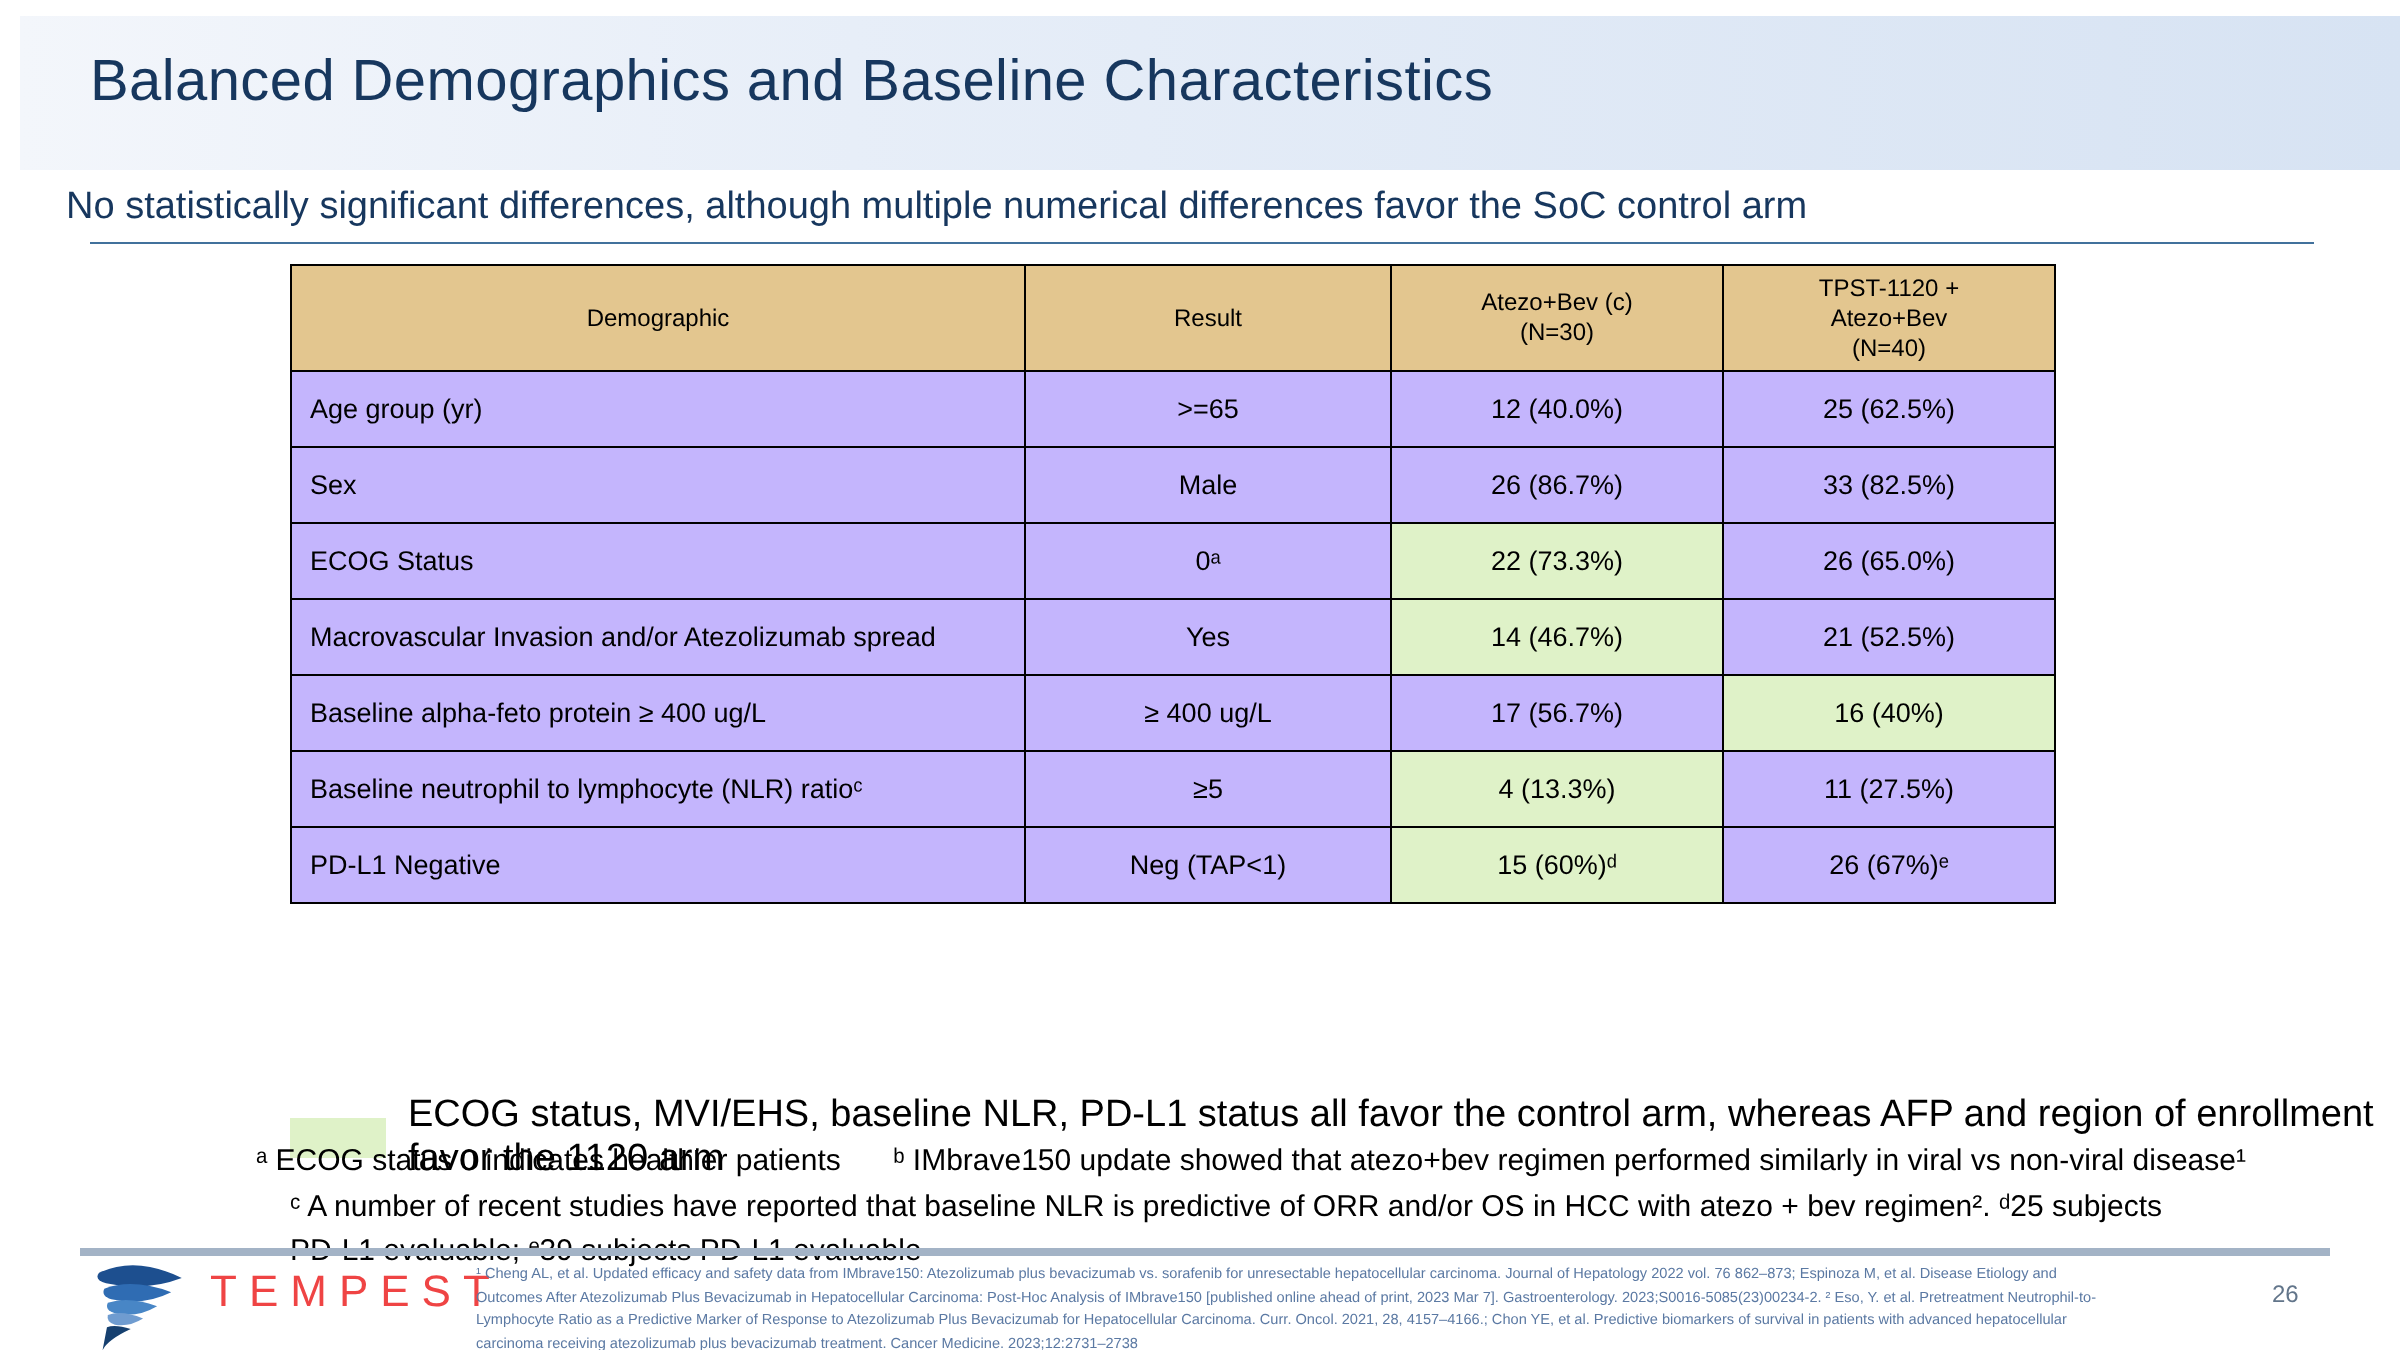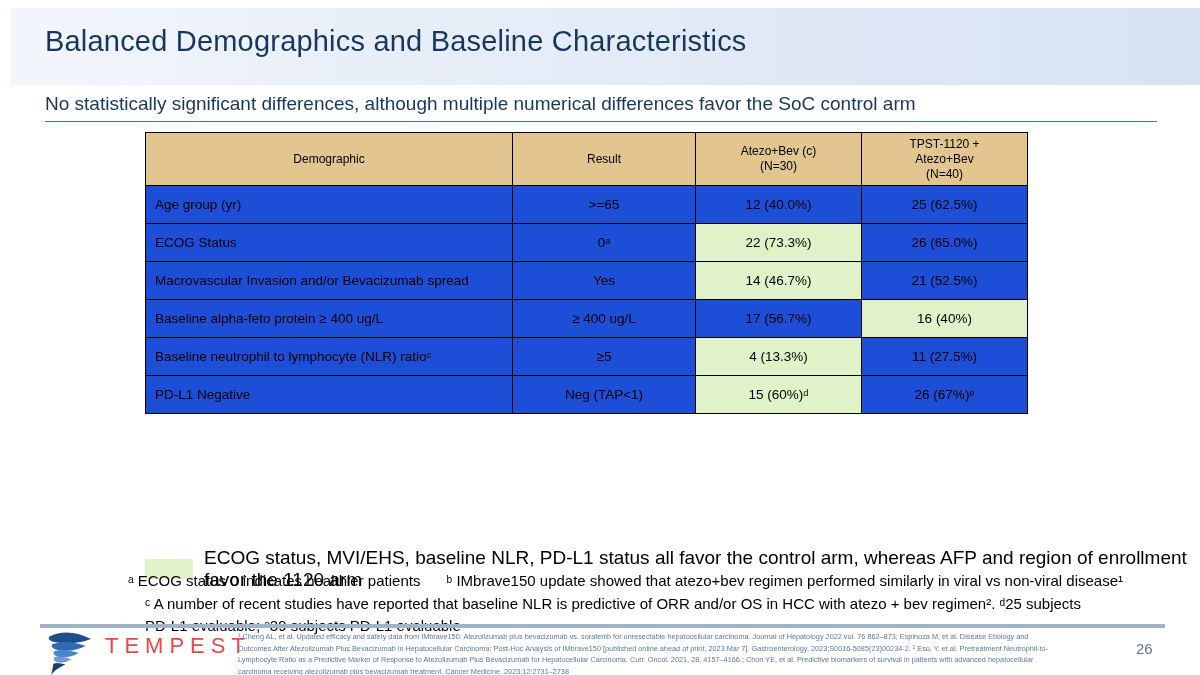--- a/index.html
+++ b/index.html
@@ -9,35 +9,35 @@
   }
   .band{
     position:absolute;left:10px;top:8px;right:0;height:77px;
     background:linear-gradient(90deg,#f3f6fb 0%,#e7eef8 35%,#d7e3f3 100%);
   }
   .title{
     position:absolute;left:45px;top:25px;font-size:29px;font-weight:400;
     color:var(--navy,#17375e);letter-spacing:.2px;
   }
   .subtitle{
-    position:absolute;left:45px;top:93px;font-size:19px;font-weight:400;
+    position:absolute;left:33px;top:93px;font-size:19px;font-weight:400;
     color:var(--navy,#17375e);
   }
   .rule{position:absolute;left:45px;top:121px;width:1112px;height:1px;background:#41719c;}
   table.demo{
     position:absolute;left:145px;top:132px;width:882px;
     border-collapse:collapse;table-layout:fixed;
   }
   table.demo th,table.demo td{border:1.6px solid #000;overflow:hidden;}
   table.demo th{
     background:var(--tan,#e3c68f);height:48px;font-size:12px;font-weight:400;
     text-align:center;white-space:pre-line;line-height:1.25;padding:2px 4px;
   }
   table.demo td{
-    height:37px;font-size:13.5px;text-align:center;background:#1d4ed8;padding:0 6px;
+    height:37px;font-size:13.5px;text-align:center;background:#c4b5fd;padding:0 6px;
   }
   table.demo td.left{text-align:left;padding-left:9px;}
   table.demo td.hl{background:var(--green,#dff2c8);}
   .legend{
     position:absolute;left:145px;top:547px;display:flex;align-items:center;
     gap:11px;font-size:19px;
   }
   .swatch{width:48px;height:20px;background:var(--green,#dff2c8);flex:0 0 auto;}
   .fn-ab{position:absolute;left:128px;top:572px;font-size:15px;}
   .fn-ab .fn-b{margin-left:22px;}
@@ -46,21 +46,21 @@
   }
   .divider{position:absolute;left:40px;top:624px;width:1125px;height:4px;background:var(--divider,#a3b3c6);}
   .logo{position:absolute;left:40px;top:632px;display:flex;align-items:flex-start;gap:9px;}
   .logo-text{display:flex;flex-direction:column;align-items:flex-start;margin-top:3px;}
   .logo-name{font-size:22px;letter-spacing:6px;color:#ef4444;line-height:1;}
   .logo-sub{font-size:13px;letter-spacing:3.8px;color:#4a6d96;margin-top:17px;font-weight:400;}
   .citation{
     position:absolute;left:238px;top:631px;width:812px;
     font-size:7.3px;line-height:1.6;color:var(--footer,#5b79a3);
   }
-  .page-num{position:absolute;left:1136px;top:640px;font-size:15px;color:#62758a;}
+  .page-num{position:absolute;left:1136px;top:640px;font-size:12px;color:#62758a;}
 </style>
 </head>
 <body>
 
 <div class="slide">
 
   <div class="band"></div>
 
   <div class="title">Balanced Demographics and Baseline Characteristics</div>
 
@@ -86,27 +86,33 @@
         </tr>
     </thead>
     <tbody id="tbody-rows">
         <tr>
           <td class="left">Age group (yr)</td>
           <td>&gt;=65</td>
           <td>12 (40.0%)</td>
           <td>25 (62.5%)</td>
         </tr>
         <tr>
+          <td class="left">Sex</td>
+          <td>Male</td>
+          <td>26 (86.7%)</td>
+          <td>33 (82.5%)</td>
+        </tr>
+        <tr>
           <td class="left">ECOG Status</td>
           <td>0ᵃ</td>
           <td class="hl">22 (73.3%)</td>
           <td>26 (65.0%)</td>
         </tr>
         <tr>
-          <td class="left">Macrovascular Invasion and/or Bevacizumab spread</td>
+          <td class="left">Macrovascular Invasion and/or Atezolizumab spread</td>
           <td>Yes</td>
           <td class="hl">14 (46.7%)</td>
           <td>21 (52.5%)</td>
         </tr>
         <tr>
           <td class="left">Baseline alpha-feto protein ≥ 400 ug/L</td>
           <td>≥ 400 ug/L</td>
           <td>17 (56.7%)</td>
           <td class="hl">16 (40%)</td>
         </tr>

